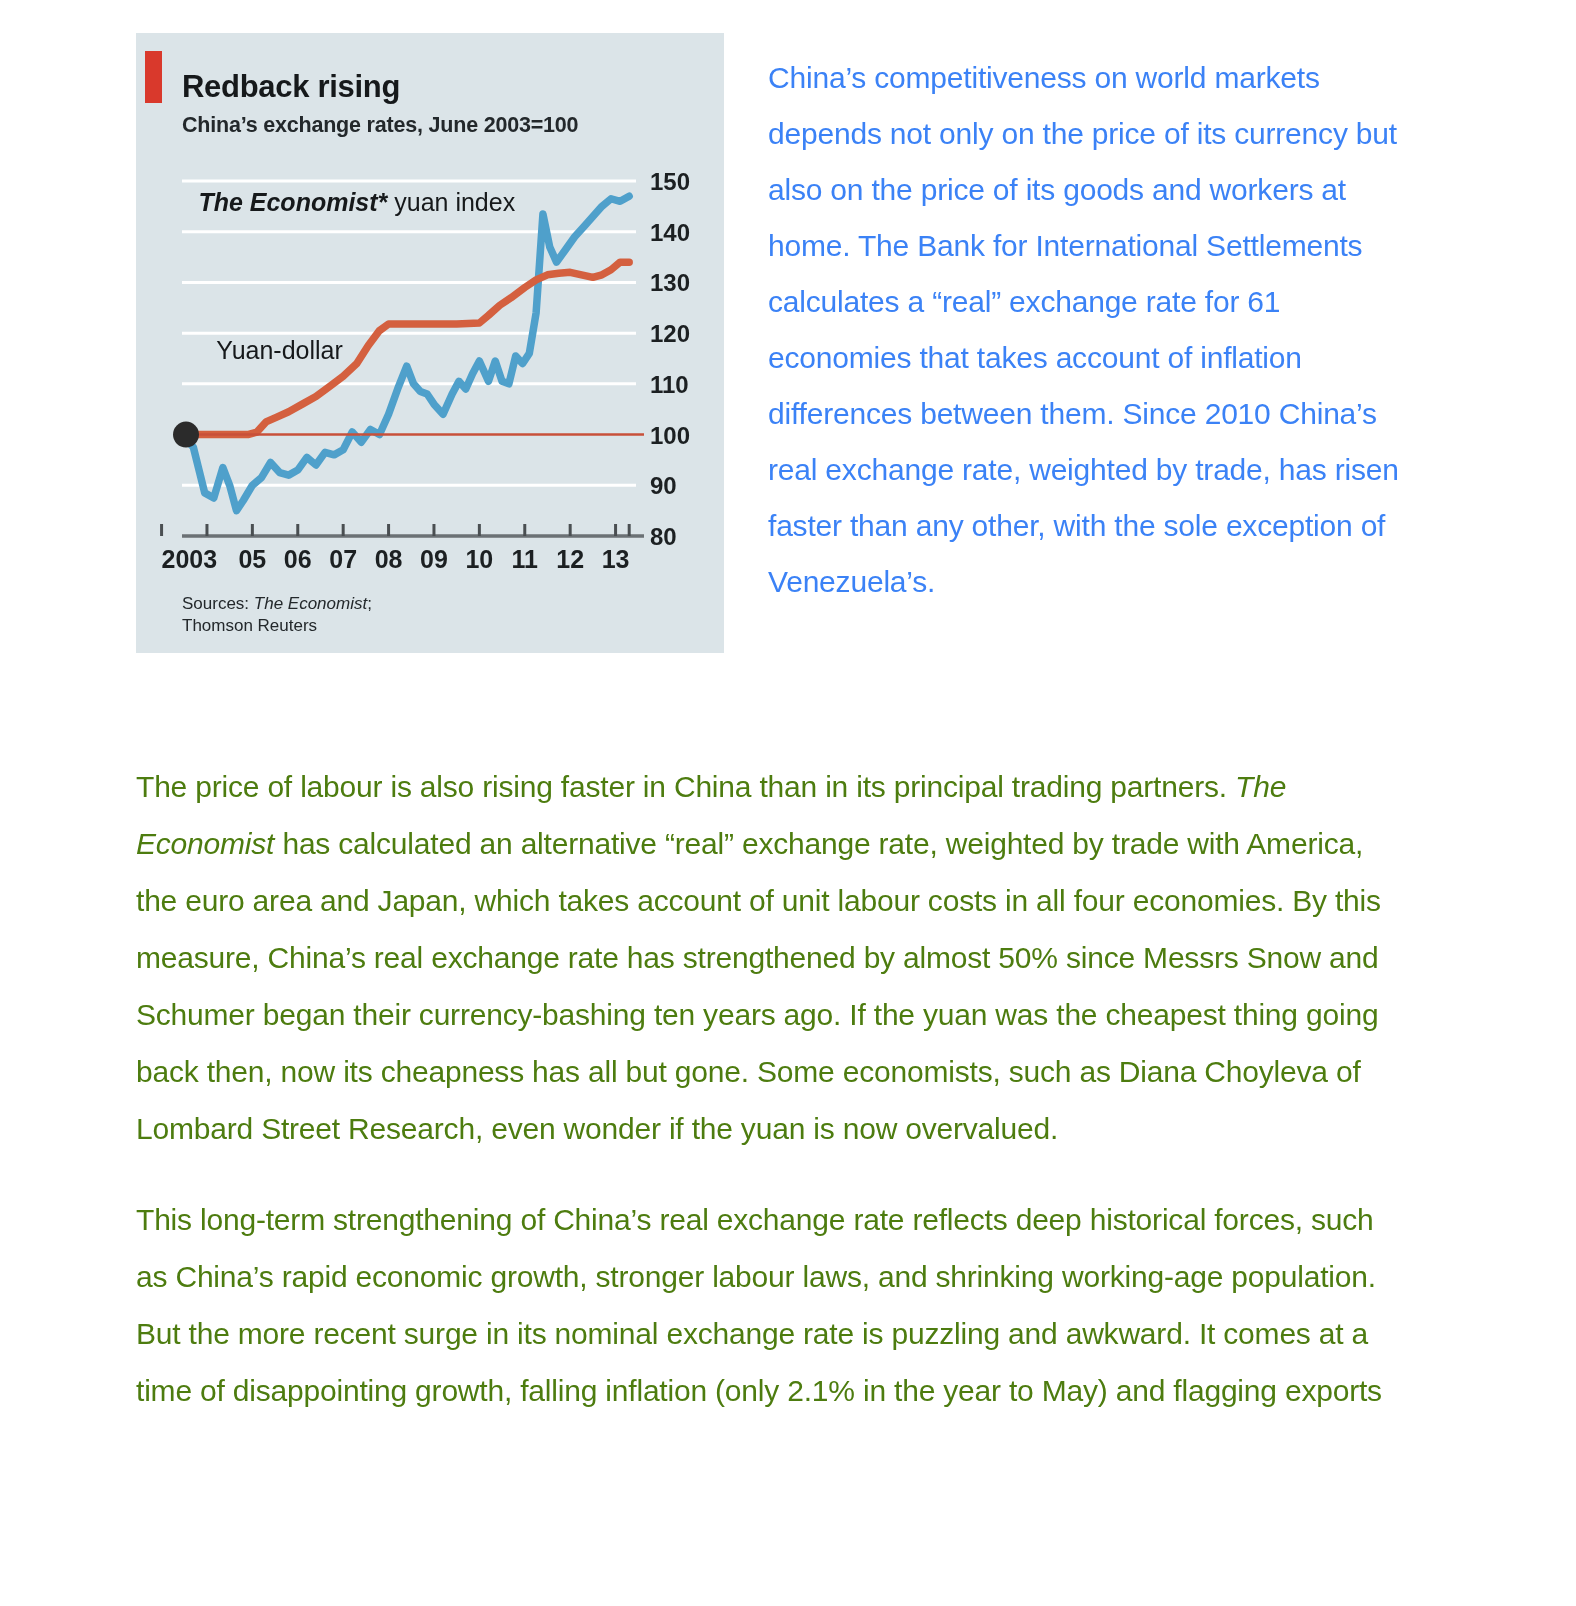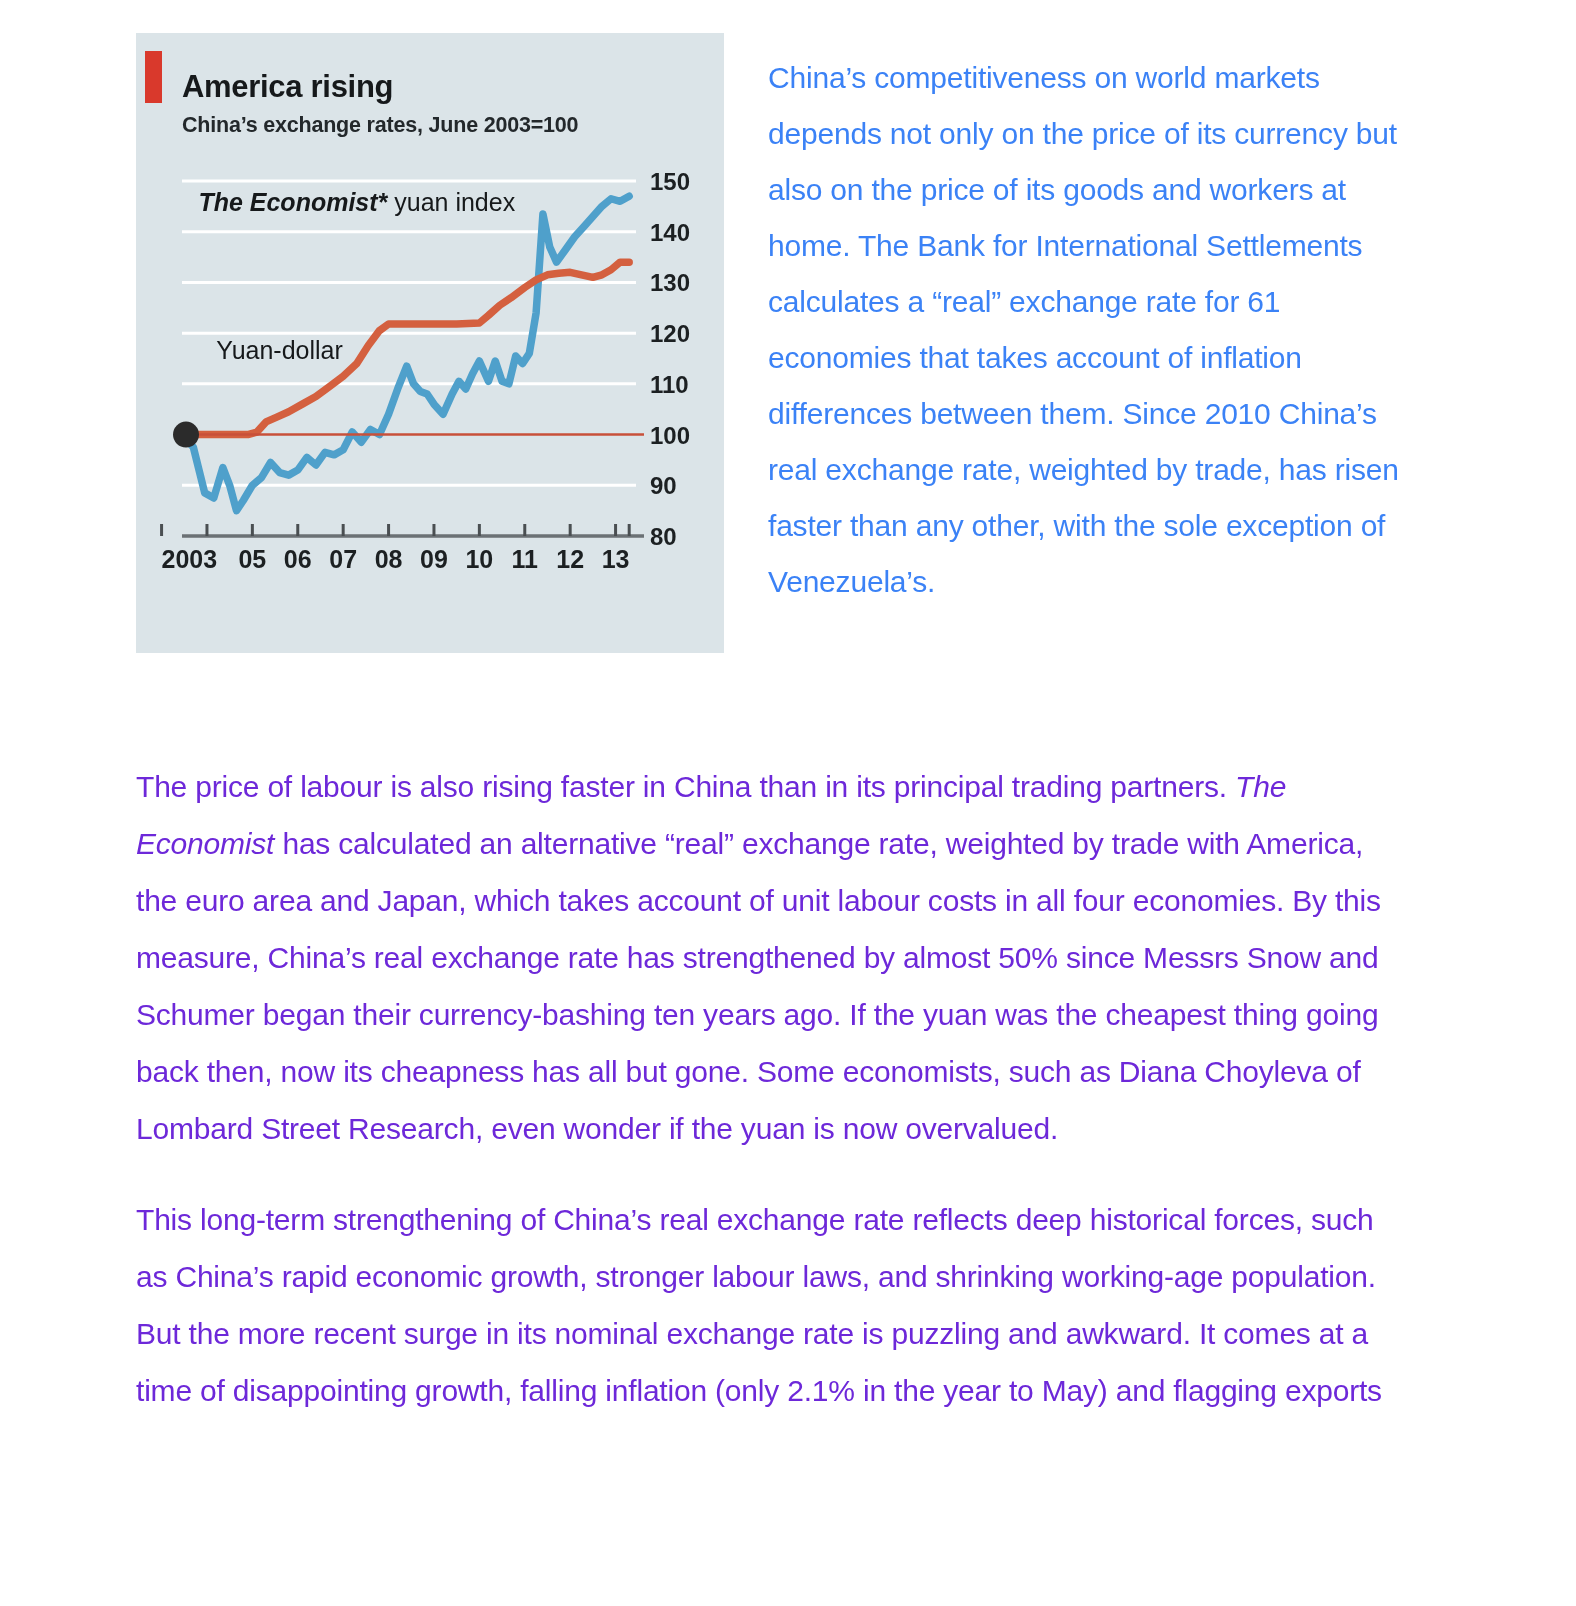--- a/index.html
+++ b/index.html
@@ -116,41 +116,41 @@
   }
 
   
   .body-col {
     position: absolute;
     left: 136px;
     top: 758px;
     width: 1262px;
     font-size: 30px;
     line-height: 57px;
-    color: #6d28d9;
+    color: #4d7c0f;
     letter-spacing: -0.2px;
   }
   .body-col p {
     margin: 0 0 34px 0;
   }
   .body-col p:last-child { margin-bottom: 0; }
   .body-col i, .intro-col i { font-style: italic; }
 </style>
 </head>
 <body>
 
 <div class="page">
 
   <div class="top-region">
 
     <div class="figure-card">
 
       <div class="fig-accent-bar"></div>
 
-      <div class="fig-title">America rising</div>
+      <div class="fig-title">Redback rising</div>
       <div class="fig-subtitle">China’s exchange rates, June 2003=100</div>
 
       <div class="plot-wrap">
         <svg class="plot-svg" id="plot" width="588" height="620" viewBox="0 0 588 620">
             <line x1="46" x2="500" y1="452.2857142857143" y2="452.2857142857143" stroke="#ffffff" stroke-width="3"></line>
             <line x1="46" x2="500" y1="350.8571428571429" y2="350.8571428571429" stroke="#ffffff" stroke-width="3"></line>
             <line x1="46" x2="500" y1="300.14285714285717" y2="300.14285714285717" stroke="#ffffff" stroke-width="3"></line>
             <line x1="46" x2="500" y1="249.42857142857142" y2="249.42857142857142" stroke="#ffffff" stroke-width="3"></line>
             <line x1="46" x2="500" y1="198.71428571428572" y2="198.71428571428572" stroke="#ffffff" stroke-width="3"></line>
             <line x1="46" x2="500" y1="148" y2="148" stroke="#ffffff" stroke-width="3"></line>
@@ -188,20 +188,24 @@
             <path d="M46.00 401.57 L57.35 414.25 L68.70 459.89 L77.78 464.96 L86.86 434.54 L93.67 452.29 L100.48 477.64 L107.29 467.50 L116.37 452.29 L125.45 444.68 L134.53 429.46 L143.61 439.61 L152.69 442.14 L161.77 437.07 L170.85 424.39 L179.93 432.00 L189.01 419.32 L198.09 421.86 L207.17 416.79 L216.25 399.04 L225.33 409.18 L234.41 396.50 L243.49 401.57 L252.57 381.29 L261.65 355.93 L270.73 333.11 L277.54 350.86 L284.35 358.46 L291.16 361.00 L297.97 371.14 L307.05 381.29 L316.13 361.00 L322.94 348.32 L329.75 355.93 L336.56 340.71 L343.37 328.04 L352.45 348.32 L359.26 328.04 L366.07 348.32 L372.88 350.86 L379.69 322.96 L386.50 330.57 L393.31 320.43 L400.12 279.86 L406.93 180.96 L413.74 213.93 L420.55 229.14 L429.63 216.46 L438.71 203.79 L447.79 193.64 L456.87 183.50 L465.95 173.36 L475.03 165.75 L484.11 168.29 L493.19 163.21" fill="none" stroke="#4fa0cb" stroke-width="7.5" stroke-linejoin="round" stroke-linecap="round"></path>
             <path d="M46.00 401.57 L70.97 401.57 L93.67 401.57 L111.83 401.57 L120.91 399.04 L129.99 388.89 L141.34 383.82 L152.69 378.75 L166.31 371.14 L179.93 363.54 L193.55 353.39 L207.17 343.25 L220.79 330.57 L232.14 312.82 L243.49 297.61 L252.57 291.01 L261.65 291.01 L275.27 291.01 L297.97 291.01 L320.67 291.01 L343.37 290.00 L352.45 282.39 L363.80 272.25 L375.15 264.64 L388.77 254.50 L400.12 246.89 L411.47 241.82 L422.82 240.30 L434.17 239.29 L445.52 241.82 L456.87 244.36 L465.95 241.82 L475.03 236.75 L484.11 229.14 L493.19 229.14" fill="none" stroke="#d4603f" stroke-width="7.5" stroke-linejoin="round" stroke-linecap="round"></path>
             <line x1="46" x2="508" y1="401.57142857142856" y2="401.57142857142856" stroke="#c8503a" stroke-width="2.5"></line>
             <circle cx="50" cy="401.57142857142856" r="13" fill="#2b2b2b"></circle>
             <text x="220.78999999999587" y="178.42857142857144" font-size="25" font-family="&quot;Liberation Sans&quot;, sans-serif" fill="#16191b" text-anchor="middle"><tspan font-style="italic" font-weight="bold">The Economist*</tspan><tspan> yuan index</tspan></text>
             <text x="143.60999999999382" y="325.5" font-size="25" font-family="&quot;Liberation Sans&quot;, sans-serif" fill="#16191b" text-anchor="middle">Yuan-dollar</text>
           </svg>
       </div>
 
       <div class="fig-sources">
+        <div class="src-left">
+          <span>Sources: </span><i>The Economist</i><span>;</span><br>
+          <span>Thomson Reuters</span>
+        </div>
       </div>
 
     </div>
 
     <div class="intro-col">
       <span>China’s competitiveness on world markets depends not only on the price of its currency but also on the price of its goods and workers at home. The Bank for International Settlements calculates a “real” exchange rate for 61 economies that takes account of inflation differences between them. Since 2010 China’s real exchange rate, weighted by trade, has risen faster than any other, with the sole exception of Venezuela’s.</span>
     </div>
 
   </div>
 

